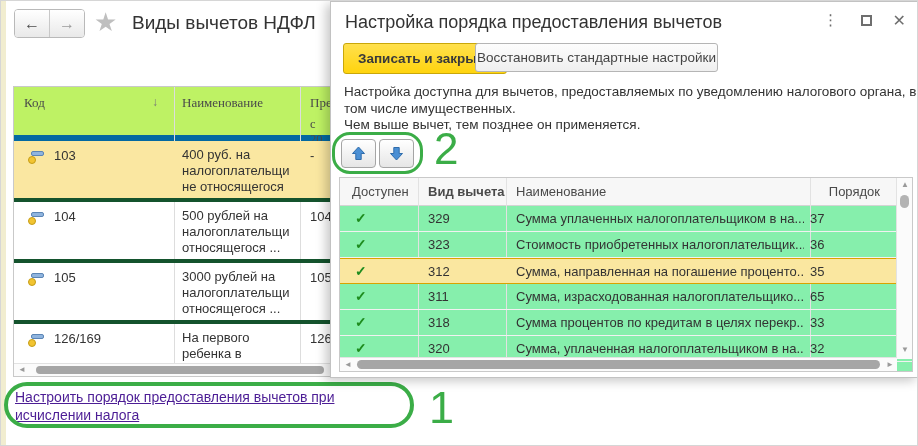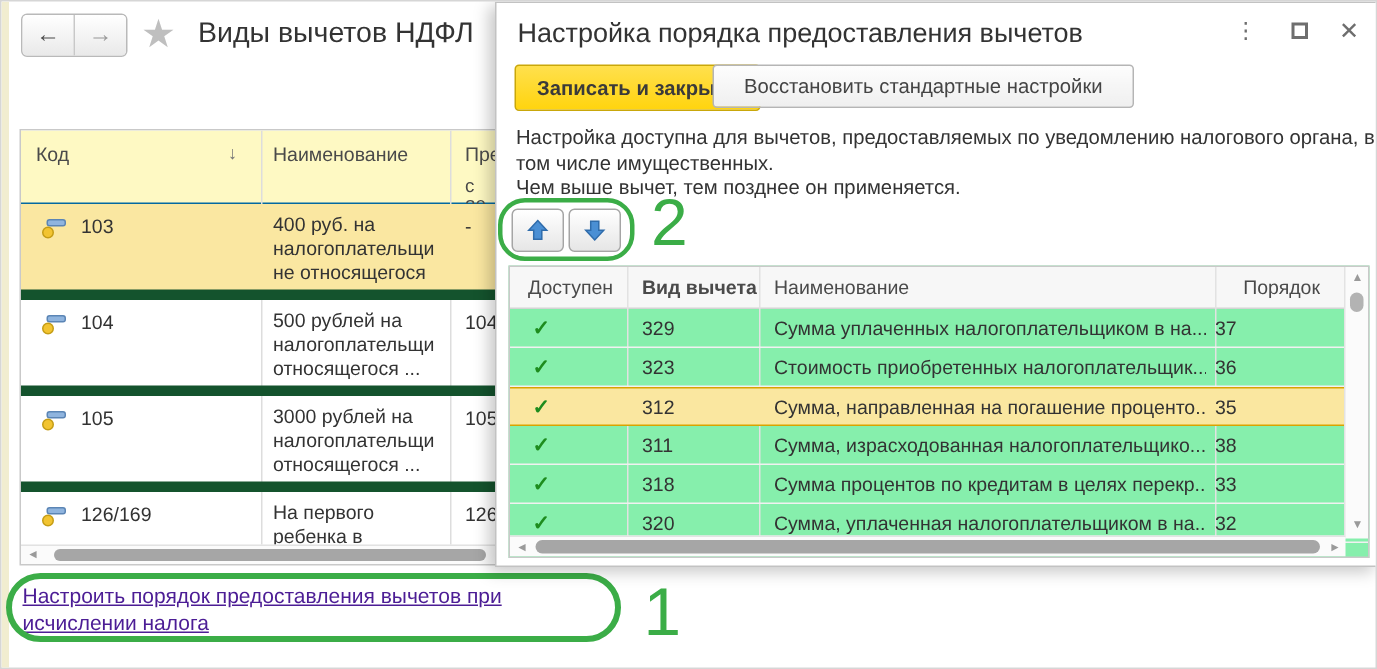--- a/index.html
+++ b/index.html
@@ -11,29 +11,29 @@
   .navgroup{position:absolute;left:13px;top:8px;display:flex;border:1px solid #b9b9b9;
     border-radius:4px;overflow:hidden;background:#fff;}
   .navbtn{width:34px;height:27px;display:flex;align-items:center;justify-content:center;
     background:linear-gradient(#ffffff,#e9e9e9);font-size:16px;color:#4c4c4c;cursor:pointer;}
   .navbtn.fwd{border-left:1px solid #c8c8c8;color:#9a9a9a;}
   .star{position:absolute;left:93px;top:6px;font-size:26px;color:#bfbfbf;}
   .wtitle{position:absolute;left:131px;top:11px;font-size:19px;color:#333;}
 
   .ltable{position:absolute;left:12px;top:85px;width:319px;height:291px;border:1px solid #c9c9c9;
     background:#fff;font-size:13px;color:#333;overflow:hidden;box-sizing:border-box;}
-  .lheader{position:relative;height:48px;background:#fef9c3;border-bottom:1px solid #0369a1;color:#4a4a4a;}
+  .lheader{position:relative;height:48px;background:#bef264;border-bottom:6px solid #0369a1;color:#4a4a4a;font-family:Liberation Serif, serif;}
   .lh-code{position:absolute;left:10px;top:8px;}
   .lh-sort{position:absolute;left:138px;top:8px;color:#777;font-size:12px;}
   .lh-name{position:absolute;left:168px;top:8px;}
   .lh-pre{position:absolute;left:296px;top:8px;}
   .lh-pre2{position:absolute;left:296px;top:30px;font-size:12.5px;}
   .lcol1{position:absolute;left:160px;top:0;width:1px;height:337px;background:#ddd;}
   .lcol2{position:absolute;left:286px;top:0;width:1px;height:337px;background:#ddd;}
-  .lrow{position:relative;height:57px;border-bottom:7px solid #14532d;}
+  .lrow{position:relative;height:57px;border-bottom:4px solid #14532d;}
   .lrow.selected{background:#fae7a1;}
   .el-icon{position:absolute;left:14px;top:9px;width:17px;height:15px;}
   .el-icon .bar{position:absolute;left:3px;top:1px;width:13px;height:5px;background:#8fb4de;
     border:1px solid #5b85b5;border-radius:2px;box-sizing:border-box;}
   .el-icon .dot{position:absolute;left:0;top:6px;width:8px;height:8px;background:#f2c431;
     border:1px solid #c59d16;border-radius:50%;box-sizing:border-box;}
   .lcode{position:absolute;left:40px;top:7px;}
   .lname{position:absolute;left:168px;top:6px;width:114px;line-height:16px;white-space:pre-line;}
   .lpre{position:absolute;left:296px;top:7px;}
   .lhscroll{position:absolute;left:0;bottom:0;width:317px;height:12px;background:#fbfbfb;
@@ -51,21 +51,21 @@
   .dialog{position:absolute;left:329px;top:0;width:589px;height:377px;background:#fff;
     border:1px solid #c2c2c2;box-shadow:-4px 3px 10px rgba(0,0,0,.22);box-sizing:border-box;}
   .dtitle{position:absolute;left:14px;top:10px;font-size:18px;color:#333;}
   .dctrl{position:absolute;top:9px;color:#6e6e6e;cursor:pointer;}
   .dots{right:80px;font-size:15px;letter-spacing:0;}
   .maxi{right:46px;top:13px;width:11px;height:11px;border:2px solid #6e6e6e;box-sizing:border-box;}
   .clos{right:12px;font-size:16px;}
   .btn-save{position:absolute;left:12px;top:41px;height:29px;padding:0 14px;display:flex;align-items:center;
     background:linear-gradient(#ffe04d,#ffd40e);border:1px solid #c9a70a;border-radius:3px;
     font-weight:bold;font-size:13.5px;color:#3a3a3a;cursor:pointer;}
-  .btn-restore{position:absolute;left:144px;top:41px;height:29px;padding:0 20px;display:flex;align-items:center;
+  .btn-restore{position:absolute;left:144px;top:41px;height:29px;padding:0 1px;display:flex;align-items:center;
     background:linear-gradient(#fdfdfd,#efefef);border:1px solid #b5b5b5;border-radius:3px;
     font-size:13.5px;color:#444;cursor:pointer;box-sizing:border-box;}
   .desc{position:absolute;left:13px;top:82px;width:578px;font-size:13.5px;color:#333;
     line-height:16.5px;white-space:pre-line;}
   .mvbtn{position:absolute;top:137px;width:33px;height:27px;border:1px solid #a5a5a5;border-radius:4px;
     background:linear-gradient(#ffffff,#e6e6e6);display:flex;align-items:center;justify-content:center;cursor:pointer;}
   .mv-up{left:10px;} .mv-dn{left:48px;}
   .circ2{position:absolute;left:1px;top:130px;width:91px;height:42px;border:3px solid #3bad47;
     border-radius:18px;box-sizing:border-box;pointer-events:none;}
   .num2{position:absolute;left:103px;top:122px;font-size:44px;color:#3bad47;}
@@ -223,21 +223,21 @@
       <div class="drow selected">
         <span class="chk">✓</span>
         <span class="vid">312</span>
         <span class="dnm">Сумма, направленная на погашение проценто...</span>
         <span class="ord">35</span>
       </div>
       <div class="drow">
         <span class="chk">✓</span>
         <span class="vid">311</span>
         <span class="dnm">Сумма, израсходованная налогоплательщико...</span>
-        <span class="ord">38</span>
+        <span class="ord">65</span>
       </div>
       <div class="drow">
         <span class="chk">✓</span>
         <span class="vid">318</span>
         <span class="dnm">Сумма процентов по кредитам в целях перекр...</span>
         <span class="ord">33</span>
       </div>
       <div class="drow">
         <span class="chk">✓</span>
         <span class="vid">320</span>

